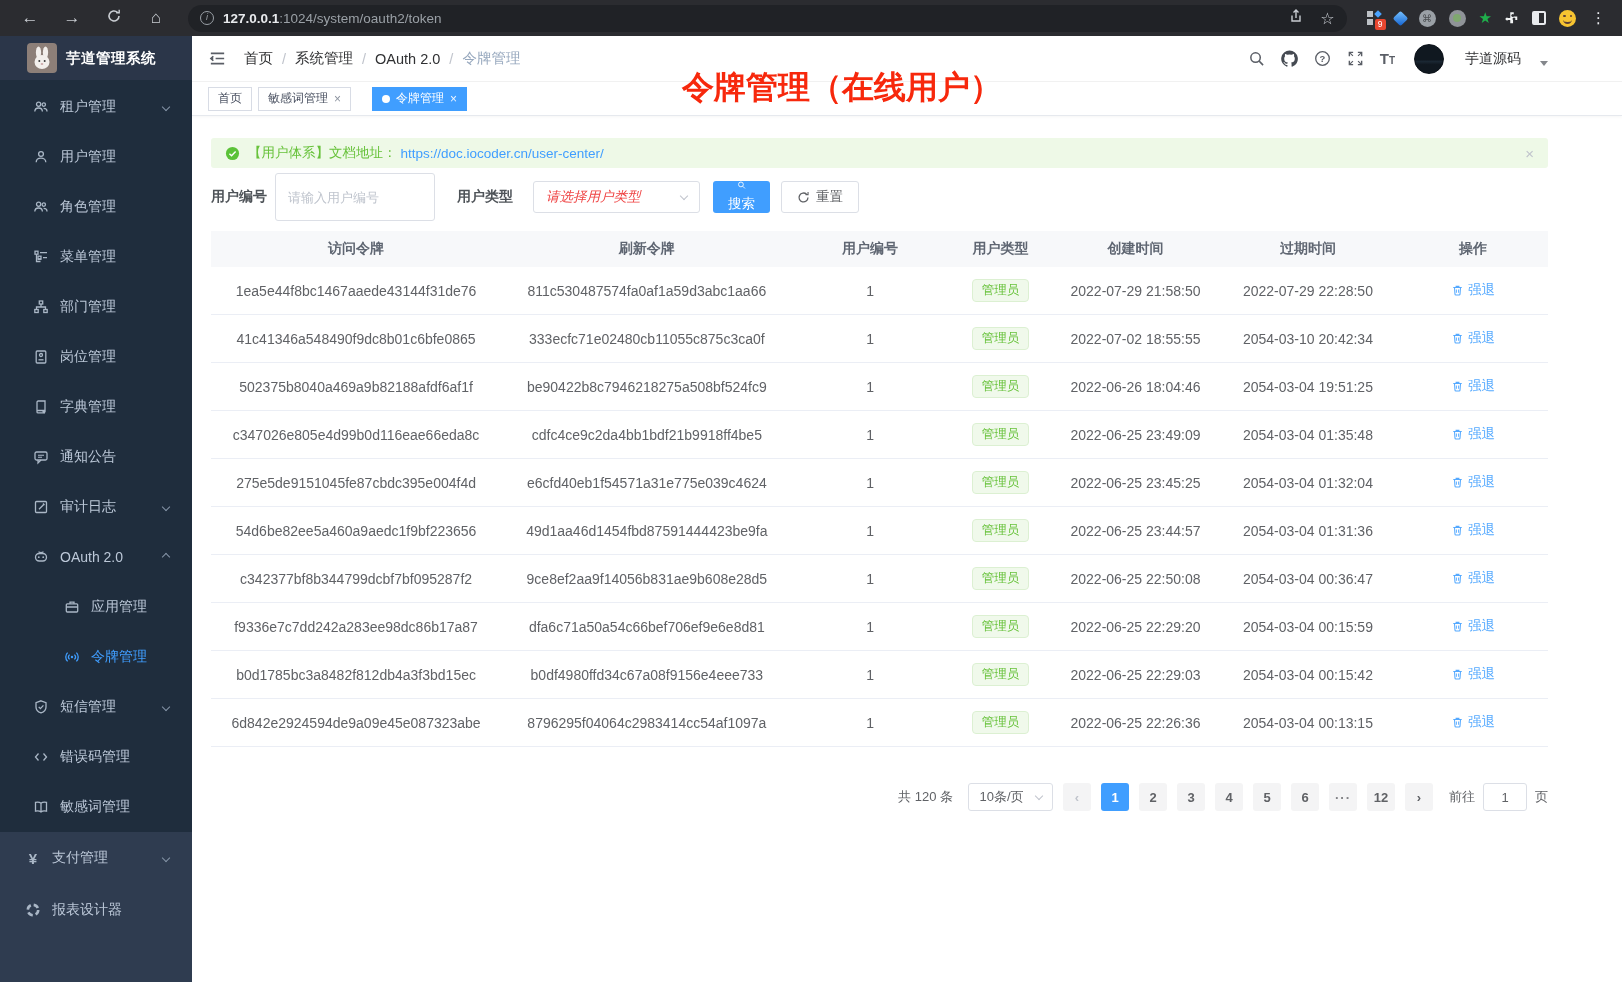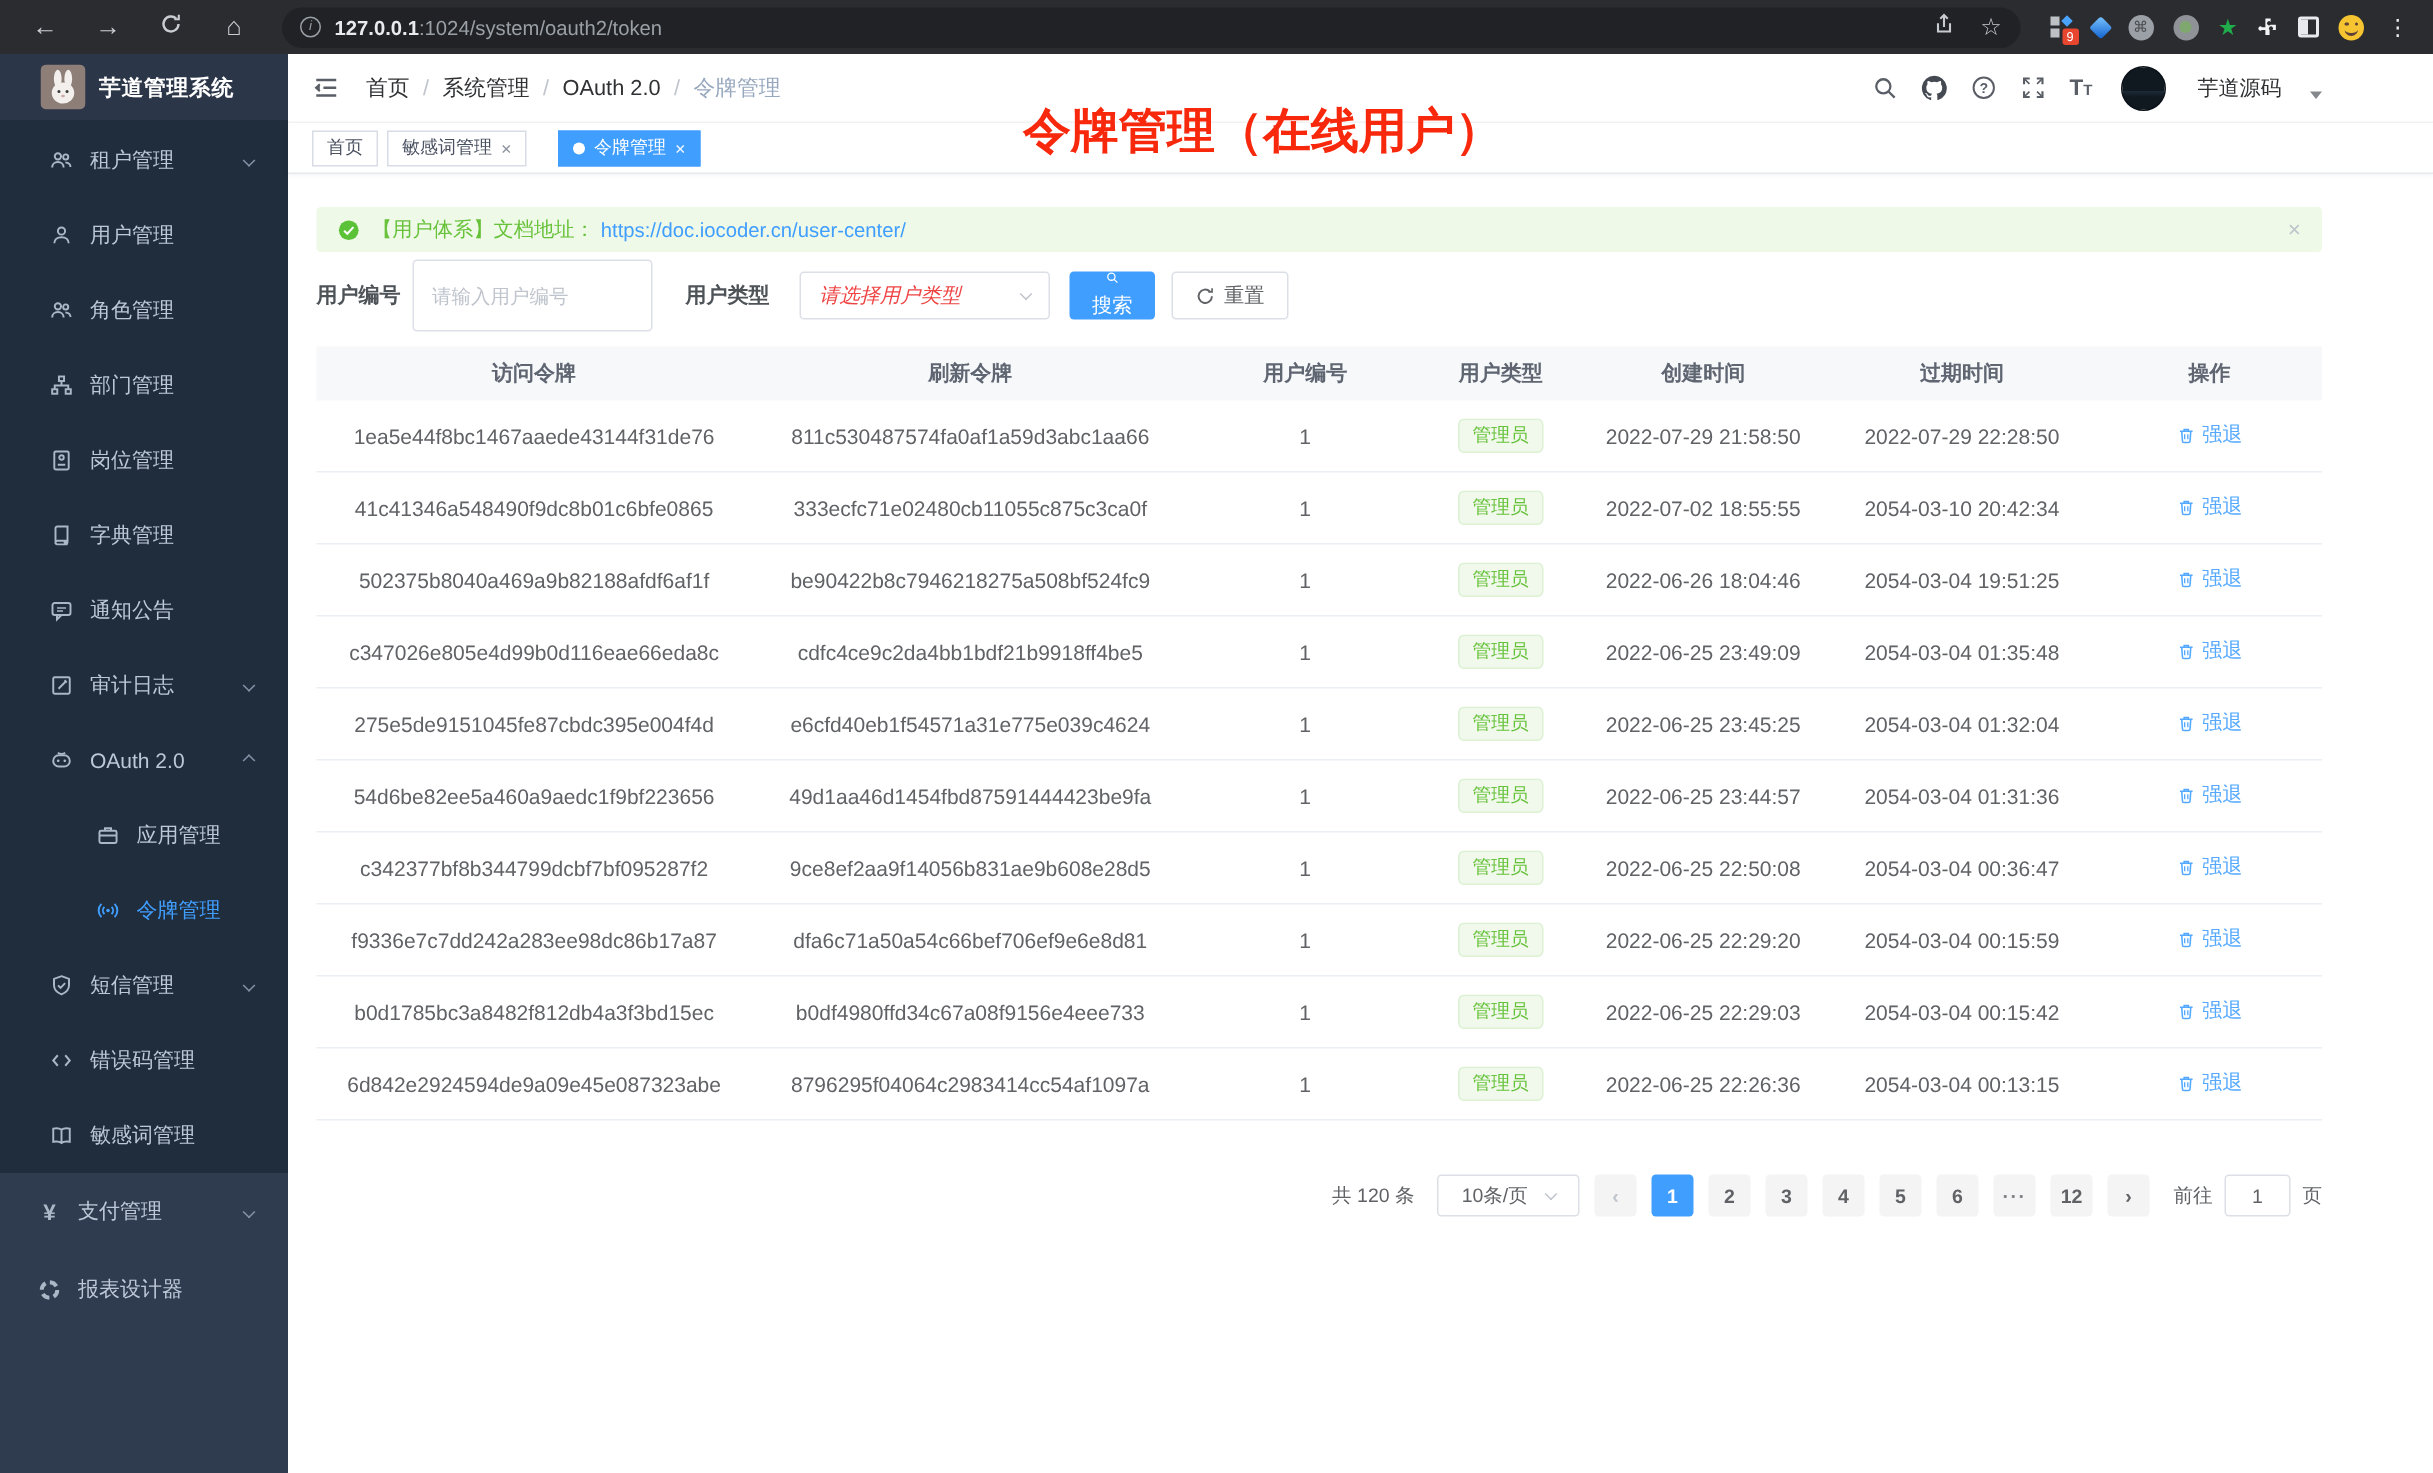--- a/index.html
+++ b/index.html
@@ -103,21 +103,21 @@
   .thead { height:36px; background:#f7f8fa; display:flex; align-items:center; font-size:14px; font-weight:600; color:#5f6672; }
   .trow { height:48px; display:flex; align-items:center; border-bottom:1px solid #ebeef5; font-size:14px; color:#606266; }
   .cell { text-align:center; padding:0 4px; overflow:hidden; white-space:nowrap; }
   .c1{width:21.7%;} .c2{width:21.8%;} .c3{width:11.6%;} .c4{width:7.9%;} .c5{width:12.3%;} .c6{width:13.5%;} .c7{width:11.2%;}
   .tag-success { display:inline-block; padding:2px 9px; font-size:12.5px; color:#67c23a; background:#f0f9eb; border:1px solid #dcf0d2; border-radius:4px; }
   .act-link { color:#54a9ff; font-size:13.5px; display:inline-flex; align-items:center; gap:4px; text-decoration:none; cursor:pointer; }
   .act-link svg { width:13px; height:13px; }
 
   .pagination { margin-top:36px; display:flex; justify-content:flex-end; align-items:center; gap:10px; font-size:13px; color:#606266; }
   .pg-total { margin-right:5px; }
-  .pg-sizer { width:95px; height:28px; border:1px solid #dcdfe6; border-radius:3px; display:flex; align-items:center; justify-content:center; gap:12px; cursor:pointer; }
+  .pg-sizer { width:85px; height:28px; border:1px solid #dcdfe6; border-radius:3px; display:flex; align-items:center; justify-content:center; gap:12px; cursor:pointer; }
   .pg-sizer .chev { border-color:#c0c4cc; margin-top:-3px; }
   .pg, .pg-arrow { min-width:28px; height:28px; background:#f4f4f5; border-radius:3px; color:#606266; font-weight:600; font-size:13px; display:inline-flex; align-items:center; justify-content:center; }
   .pg.is-active { background:#409eff; color:#fff; }
   .pg.is-more { letter-spacing:1px; color:#808185; }
   .pg-arrow.disabled { color:#c0c4cc; cursor:default; }
   .pg-goto { display:flex; align-items:center; gap:8px; margin-left:6px; }
   .pg-input { width:44px; height:28px; border:1px solid #dcdfe6; border-radius:3px; text-align:center; font-size:13px; color:#606266; }
 </style>
 </head>
 <body>
@@ -220,20 +220,31 @@
                 <circle cx="5.6" cy="5.2" r="2.1"></circle>
                 <circle cx="10.8" cy="5.6" r="1.7"></circle>
                 <path d="M1.8 12.6c0-2.2 1.7-3.6 3.8-3.6s3.8 1.4 3.8 3.6M10.6 9.3c2 0 3.4 1.3 3.4 3.1"></path>
               </svg>
             </span>
           <span>角色管理</span>
         </div>
         <div class="m-item">
           <span class="mi">
               <svg viewBox="0 0 16 16" fill="none" stroke="currentColor" stroke-width="1.3">
+                <rect x="2" y="2.2" width="3" height="3"></rect>
+                <path d="M7 3.7h7M5 10h3M10 8.7h4"></path>
+                <rect x="5" y="7.2" width="3" height="3"></rect>
+                <path d="M3.5 5.2v7.3h4"></path>
+              </svg>
+            </span>
+          <span>菜单管理</span>
+        </div>
+        <div class="m-item">
+          <span class="mi">
+              <svg viewBox="0 0 16 16" fill="none" stroke="currentColor" stroke-width="1.3">
                 <rect x="6.3" y="2" width="3.4" height="3"></rect>
                 <rect x="1.8" y="10.5" width="3.4" height="3"></rect>
                 <rect x="10.8" y="10.5" width="3.4" height="3"></rect>
                 <path d="M8 5v3M3.5 10.5V8h9v2.5"></path>
               </svg>
             </span>
           <span>部门管理</span>
         </div>
         <div class="m-item">
           <span class="mi">

